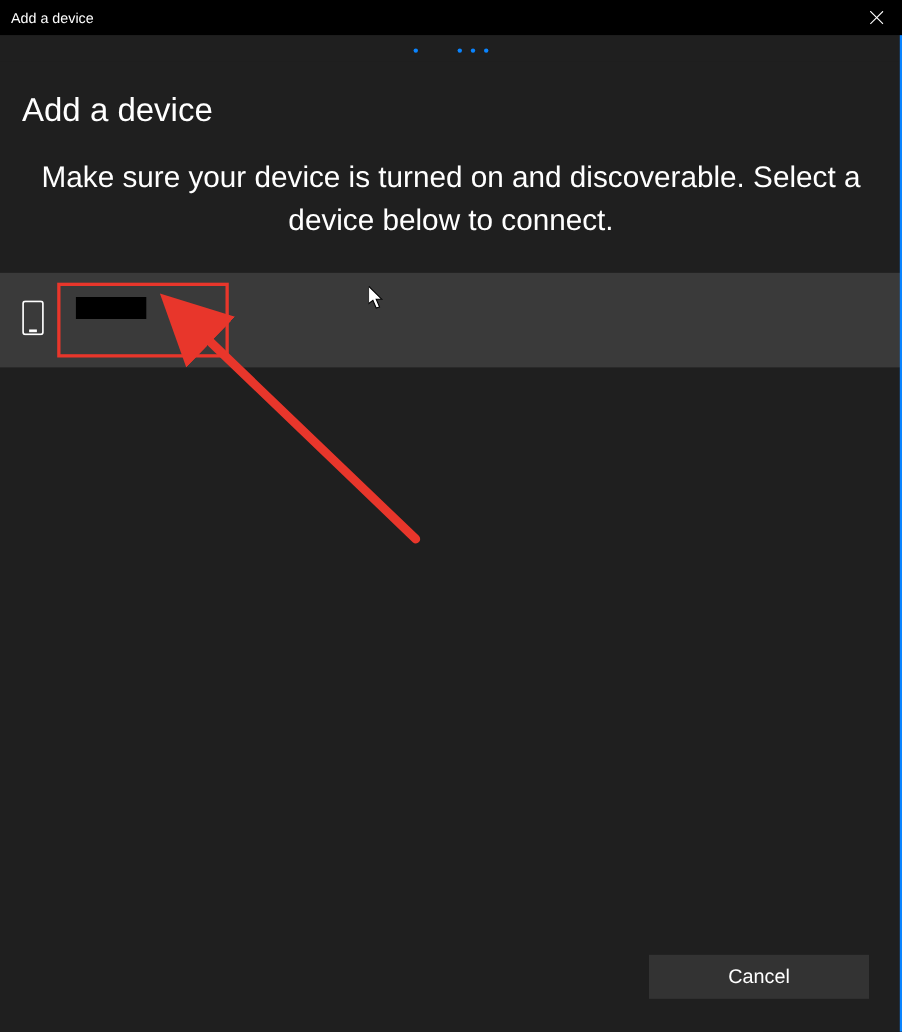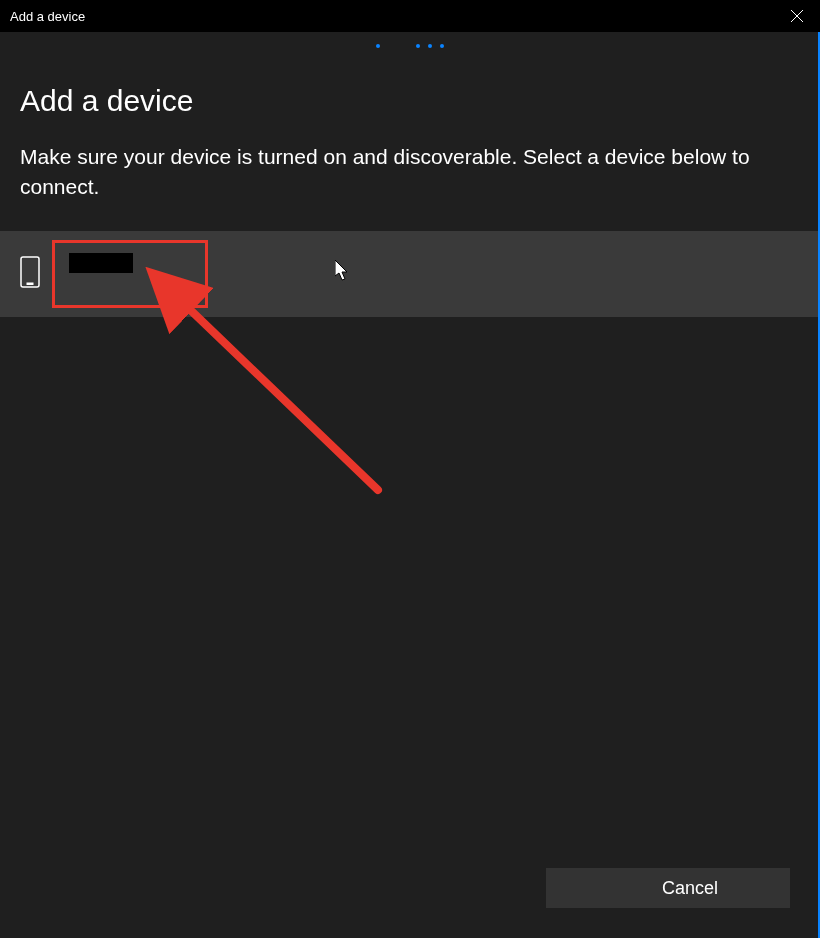--- a/index.html
+++ b/index.html
@@ -51,25 +51,26 @@
   .content {
     padding: 28px 20px 0 20px;
   }
   .heading {
     font-size: 30px;
     font-weight: 400;
     margin: 0 0 24px 0;
     color: #fff;
   }
   .subtext {
-    font-size: 21px;
+    font-size: 27px;
     line-height: 1.45;
     color: #fff;
     font-weight: 400;
     margin: 0;
+    text-align: center;
   }
   .device-row {
     margin-top: 28px;
     height: 86px;
     width: 100%;
     background: #3a3a3a;
     display: flex;
     align-items: center;
     padding-left: 20px;
     position: relative;
@@ -99,21 +100,20 @@
   .cancel-btn {
     width: 200px;
     height: 40px;
     background: #333333;
     color: #fff;
     font-size: 18px;
     display: flex;
     align-items: center;
     justify-content: center;
     font-weight: 400;
-    padding-left: 44px;
   }
   .cursor {
     position: absolute;
     left: 335px;
     top: 260px;
     pointer-events: none;
   }
   .cursor svg { width: 16px; height: 22px; }
   .annotation-arrow {
     position: absolute;

